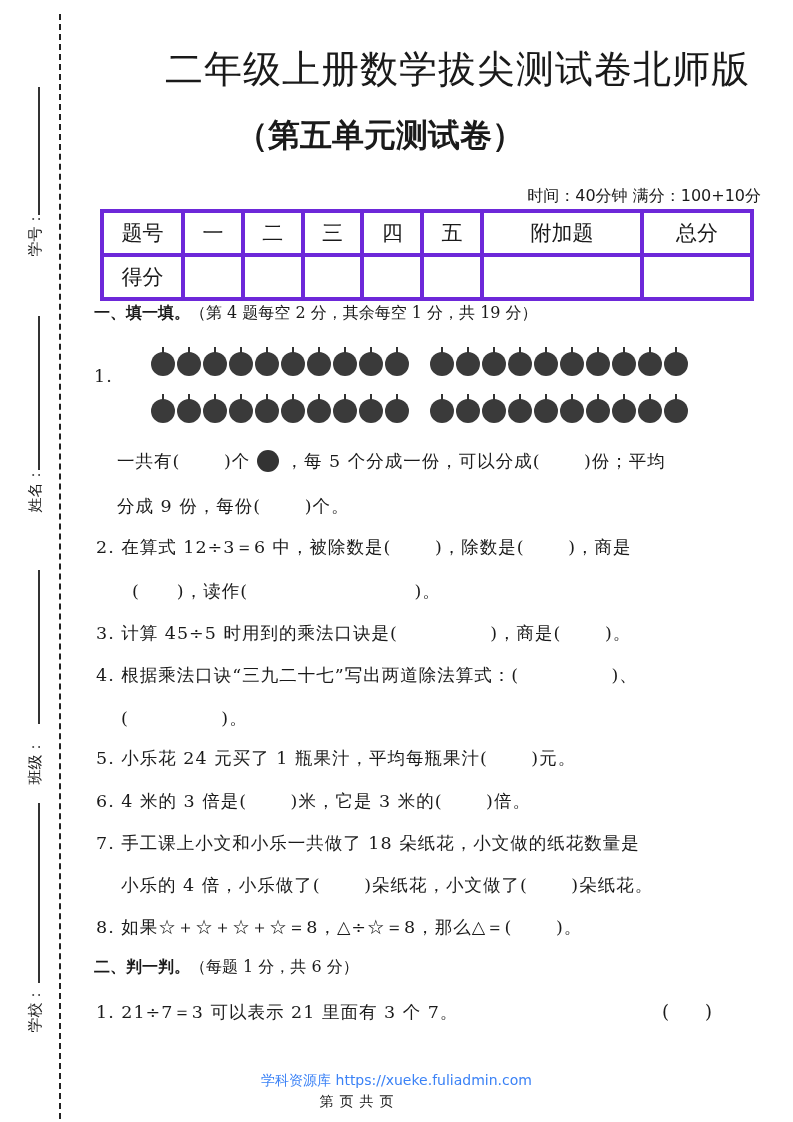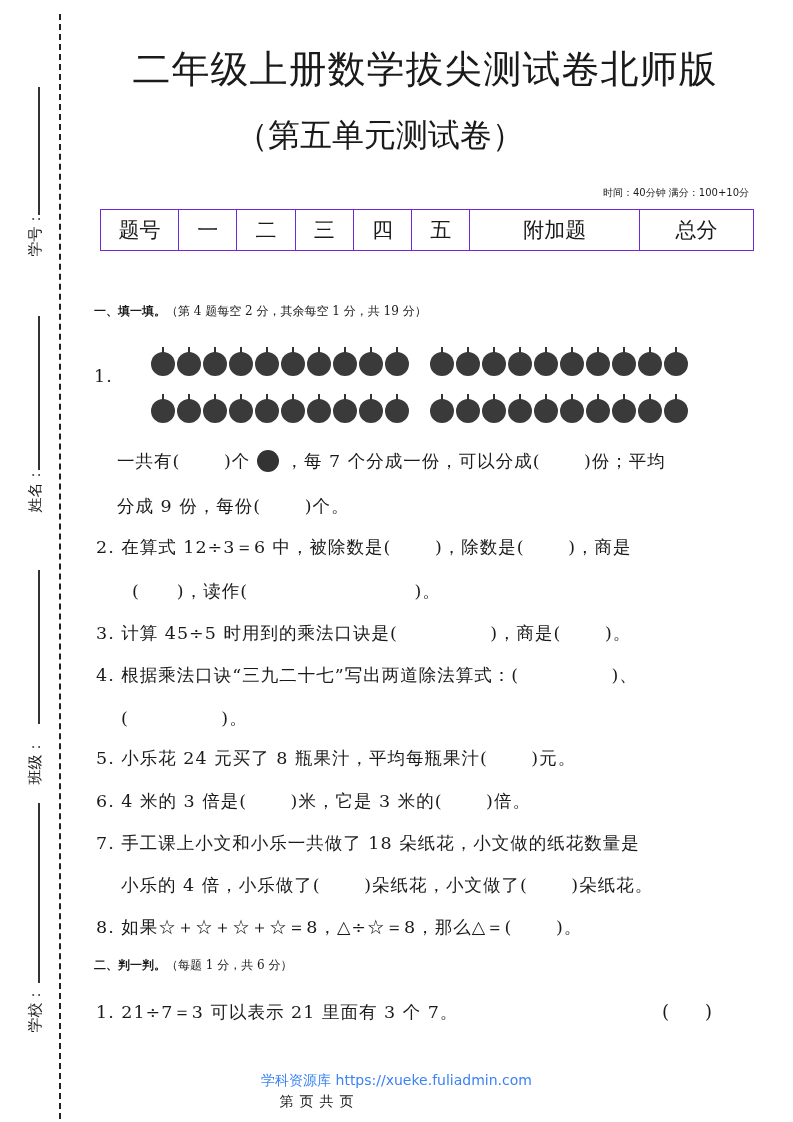--- a/index.html
+++ b/index.html
@@ -2,38 +2,38 @@
 <html><head>
 <meta charset="utf-8">
 <style>
   html, body { margin:0; padding:0; background:#fff; }
   body { width:793px; height:1122px; position:relative; overflow:hidden;
          font-family: "DejaVu Serif", "Liberation Serif", serif; color:#1a1a1a; }
   .dash-line { position:absolute; left:59px; top:14px; height:1105px; border-left:2px dashed #222; }
   .side-line { position:absolute; left:38px; width:1.5px; background:#333; }
   .side-label { position:absolute; left:20px; width:30px; font-family:"DejaVu Sans", sans-serif;
                 font-size:15px; transform:rotate(-90deg); transform-origin:center; white-space:nowrap; text-align:center; }
-  .title { position:absolute; left:100px; top:44px; width:650px; text-align:center;
+  .title { position:absolute; left:100px; top:44px; width:650px; text-align:right;
            font-family:"DejaVu Sans", sans-serif; font-size:38px; letter-spacing:1px; }
   .subtitle { position:absolute; left:100px; top:114px; width:560px; text-align:center;
-              font-family:"DejaVu Sans", sans-serif; font-size:32px; }
-  .meta { position:absolute; right:44px; top:186px; font-family:"DejaVu Sans", sans-serif; font-size:10px; }
+              font-family:"DejaVu Sans", sans-serif; font-size:32px;font-weight:bold; }
+  .meta { position:absolute; right:32px; top:186px; font-family:"DejaVu Sans", sans-serif; font-size:16px; }
   table.score { position:absolute; left:100px; top:209px; width:654px; border-collapse:collapse;
                 font-family:"DejaVu Sans", sans-serif; font-size:21px; }
-  table.score td { border:1px solid #6d28d9; height:40px; text-align:center; padding:0; }
+  table.score td { border:4px solid #6d28d9; height:40px; text-align:center; padding:0; }
   table.score td:first-child { width:77px; }
   .q { position:absolute; left:96px; font-size:17.5px; white-space:nowrap; letter-spacing:1px; }
-  .sec { position:absolute; left:94px; font-size:12px; white-space:nowrap; }
+  .sec { position:absolute; left:94px; font-size:16px; white-space:nowrap; }
   .sec b { font-family:"DejaVu Sans", sans-serif; font-weight:bold; }
   .apple-row { position:absolute; display:flex; gap:2px; }
   .apple { width:24px; height:24px; border-radius:50%; background:#3a3a3a; position:relative; }
   .apple::after { content:""; position:absolute; left:11px; top:-5px; width:2px; height:6px; background:#333; }
   .apple-inline { display:inline-block; width:22px; height:22px; border-radius:50%; background:#333; vertical-align:middle; position:relative; top:-2px; }
   .footer1 { position:absolute; left:0; width:793px; top:1072px; text-align:center; font-family:"DejaVu Sans", sans-serif; font-size:14px; color:#3b82f6; }
-  .footer2 { position:absolute; left:0; width:639px; top:1093px; text-align:center; font-family:"DejaVu Sans", sans-serif; font-size:14px; letter-spacing:6px; }
+  .footer2 { position:absolute; left:0; width:639px; top:1093px; text-align:center; font-family:"DejaVu Sans", sans-serif; font-size:14px; letter-spacing:6px;padding-left:40px; }
   .tf { position:absolute; left:662px; font-size:18px; }
 </style>
 </head>
 <body>
 
 <div class="dash-line"></div>
 
 <div class="side-line" style="top:87px;height:128px"></div>
 <div class="side-label" style="top:232px">学号：</div>
 <div class="side-line" style="top:316px;height:154px"></div>
@@ -51,20 +51,30 @@
   <tbody>
       <tr>
     <td>题号</td>
     <td>一</td>
     <td>二</td>
     <td>三</td>
     <td>四</td>
     <td>五</td>
     <td>附加题</td>
     <td>总分</td>
+  </tr>
+  <tr>
+    <td>得分</td>
+    <td></td>
+    <td></td>
+    <td></td>
+    <td></td>
+    <td></td>
+    <td></td>
+    <td></td>
   </tr>
 </tbody>
   </table>
 
 <div class="sec" style="top:303px">
   <b>一、填一填。</b><span>（第 4 题每空 2 分，其余每空 1 分，共 19 分）</span>
 </div>
 
 <div class="q" style="top:366px;left:94px">1.</div>
 <div class="apple-row" style="left:151px;top:352px">
@@ -112,30 +122,30 @@
     <span class="apple"></span>
     <span class="apple"></span>
     <span class="apple"></span>
     <span class="apple"></span>
     <span class="apple"></span>
   </div>
 
 <div class="q" style="top:449px;left:117px">
   <span>一共有(　　 )个</span>
   <span class="apple-inline"></span>
-  <span>，每 7 个分成一份，可以分成(　　 )份；平均</span>
+  <span>，每 5 个分成一份，可以分成(　　 )份；平均</span>
 </div>
 <div class="q" style="top:494px;left:117px">分成 9 份，每份(　　 )个。</div>
 
 <div class="q" style="top:535px">2. 在算式 12÷3＝6 中，被除数是(　　 )，除数是(　　 )，商是</div>
 <div class="q" style="top:579px;left:132px">(　　)，读作(　　　　　　　　　)。</div>
 <div class="q" style="top:621px">3. 计算 45÷5 时用到的乘法口诀是(　　　　　)，商是(　　 )。</div>
 <div class="q" style="top:663px">4. 根据乘法口诀“三九二十七”写出两道除法算式：(　　　　　)、</div>
 <div class="q" style="top:706px;left:121px">(　　　　　)。</div>
-<div class="q" style="top:746px">5. 小乐花 24 元买了 8 瓶果汁，平均每瓶果汁(　　 )元。</div>
+<div class="q" style="top:746px">5. 小乐花 24 元买了 1 瓶果汁，平均每瓶果汁(　　 )元。</div>
 <div class="q" style="top:789px">6. 4 米的 3 倍是(　　 )米，它是 3 米的(　　 )倍。</div>
 <div class="q" style="top:831px">7. 手工课上小文和小乐一共做了 18 朵纸花，小文做的纸花数量是</div>
 <div class="q" style="top:873px;left:121px">小乐的 4 倍，小乐做了(　　 )朵纸花，小文做了(　　 )朵纸花。</div>
 <div class="q" style="top:915px">8. 如果☆＋☆＋☆＋☆＝8，△÷☆＝8，那么△＝(　　 )。</div>
 
 <div class="sec" style="top:957px">
   <b>二、判一判。</b><span>（每题 1 分，共 6 分）</span>
 </div>
 <div class="q" style="top:1000px">1. 21÷7＝3 可以表示 21 里面有 3 个 7。</div>
 <div class="tf" style="top:1000px">(　　)</div>

